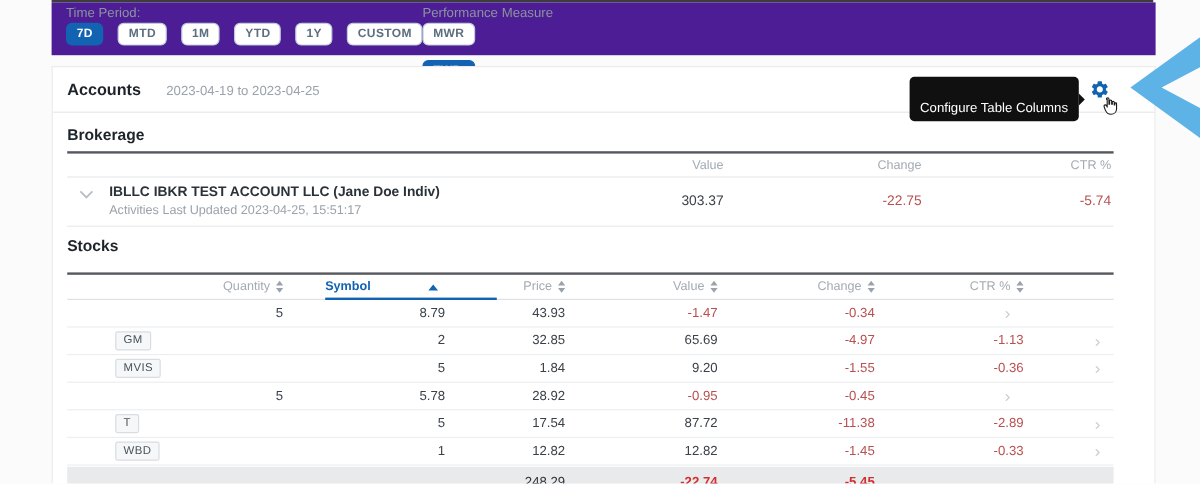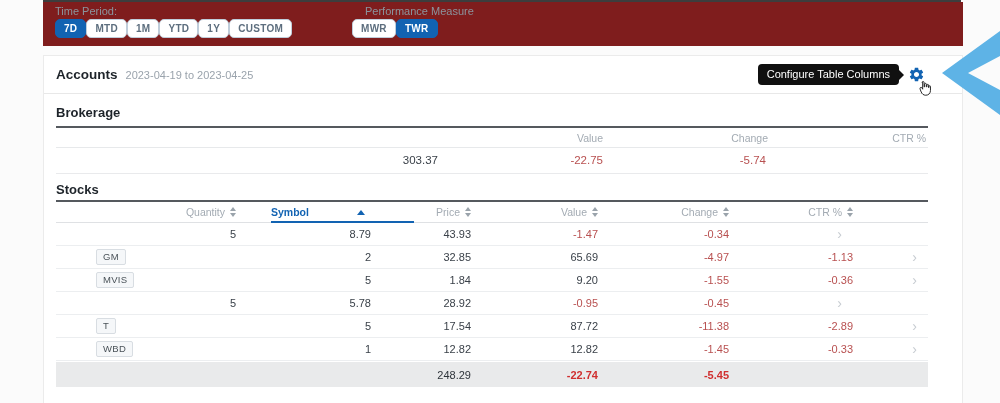--- a/index.html
+++ b/index.html
@@ -7,60 +7,60 @@
   body {
     position: relative;
     background: #fbfbfb;
     font-family: "Liberation Sans", sans-serif;
     overflow: hidden;
     color: #3a4149;
   }
   .topline { position: absolute; left: 43px; top: 0; width: 918px; height: 2px; background: #3d3d3d; }
 
   
-  .topbar { position: absolute; left: 43px; top: 2px; width: 920px; height: 44px; background: #7f1d1d; }
+  .topbar { position: absolute; left: 43px; top: 2px; width: 920px; height: 44px; background: #4c1d95; }
   .filter-label { position: absolute; top: 3px; font-size: 11px; color: #8b949d; }
   .tp-label { left: 12px; }
-  .pm-label { left: 322px; }
-  .btn-group { position: absolute; top: 17px; display: flex; gap: 0; }
+  .pm-label { left: 309px; }
+  .btn-group { position: absolute; top: 17px; display: flex; gap: 12px; }
   .tp-group { left: 12px; }
-  .pm-group { left: 309px; }
+  .pm-group { left: 309px; flex-direction: column; }
   .btn {
     height: 19px; padding: 0 8px; border: 1px solid #bfcdda; border-radius: 5px;
     background: #fff; color: #5d6e7e; font-size: 10px; font-weight: bold;
     display: flex; align-items: center; letter-spacing: .3px; font-family: inherit; cursor: pointer;
   }
   .btn.active { background: var(--accent); border-color: var(--accent); color: #fff; }
 
   
   .card {
     position: absolute; left: 43px; top: 55px; width: 920px; height: 348px;
     background: #fff; border: 1px solid #ebebeb; border-bottom: none;
   }
   .card-header { position: relative; height: 38px; border-bottom: 1px solid #e8e8e8; }
-  .card-title-wrap { position: absolute; left: 12px; top: 11px; display: flex; align-items: baseline; gap: 8px; }
+  .card-title-wrap { position: absolute; left: 12px; top: 11px; display: flex; align-items: baseline; gap: 21px; }
   .card-title { font-size: 13.5px; font-weight: bold; color: #1d2329; }
   .date-range { font-size: 11px; color: #9aa3ac; }
 
   .tooltip {
     position: absolute; right: 63px; top: 8px; background: var(--tooltip_bg); color: #fff;
-    font-size: 11px; padding: 4px 9px 5px; border-radius: 4px; white-space: nowrap;
+    font-size: 11px; padding: 20px 9px 5px; border-radius: 4px; white-space: nowrap;
   }
   .tooltip::after {
     content: ""; position: absolute; right: -5px; top: 50%; margin-top: -5px;
     border-top: 5px solid transparent; border-bottom: 5px solid transparent; border-left: 5px solid var(--tooltip_bg);
   }
   .gear { position: absolute; right: 37px; top: 10px; width: 17px; height: 17px; cursor: pointer; }
   .cursor-icon { position: absolute; right: 30px; top: 23px; width: 16px; height: 19px; pointer-events: none; }
 
   
   .section { padding: 0 12px; }
   .section-title { font-size: 13px; font-weight: bold; color: #1d2329; line-height: 15px; }
   .t1 { margin: 11px 0 6px; }
-  .t2 { margin: 8px 0 3px; }
+  .t2 { margin: 8px 0 15px; }
   .dark-rule { height: 2px; background: #55595e; width: 872px; }
 
   .tbl { width: 872px; }
   .grid-b { display: grid; grid-template-columns: 1fr 165px 165px 160px; align-items: center; }
   .grid-s { display: grid; grid-template-columns: 180px 135px 100px 127px 131px 124px 1fr; align-items: center; }
 
   .hdr { height: 20px; font-size: 10.5px; color: #a3abb3; border-bottom: 1px solid #e7e9eb; }
   .hdr .cell { display: flex; align-items: center; justify-content: flex-end; }
   .hdr .cell.first { justify-content: flex-start; }
   .hdr .ctr-b { padding-right: 2px; }
@@ -140,20 +140,29 @@
     <div class="section-title t1">Brokerage</div>
     <div class="dark-rule"></div>
     <div class="tbl">
       <div class="grid-b hdr">
         <div class="cell first"></div>
         <div class="cell">Value</div>
         <div class="cell">Change</div>
         <div class="cell ctr-b">CTR %</div>
       </div>
       <div class="grid-b b-row">
+        <div class="acct-cell">
+          <svg class="acct-chev" viewBox="0 0 12 8">
+            <polyline points="1,1.5 6,6.5 11,1.5" fill="none" stroke="#b7bec5" stroke-width="1.5"></polyline>
+          </svg>
+          <div class="acct-text">
+            <div class="acct-name">IBLLC IBKR TEST ACCOUNT LLC (Jane Doe Indiv)</div>
+            <div class="acct-sub">Activities Last Updated 2023-04-25, 15:51:17</div>
+          </div>
+        </div>
         <div class="num">303.37</div>
         <div class="num neg">-22.75</div>
         <div class="num neg" style="padding-right:2px">-5.74</div>
       </div>
     </div>
   </div>
 
   <div class="section">
     <div class="section-title t2">Stocks</div>
     <div class="dark-rule"></div>

